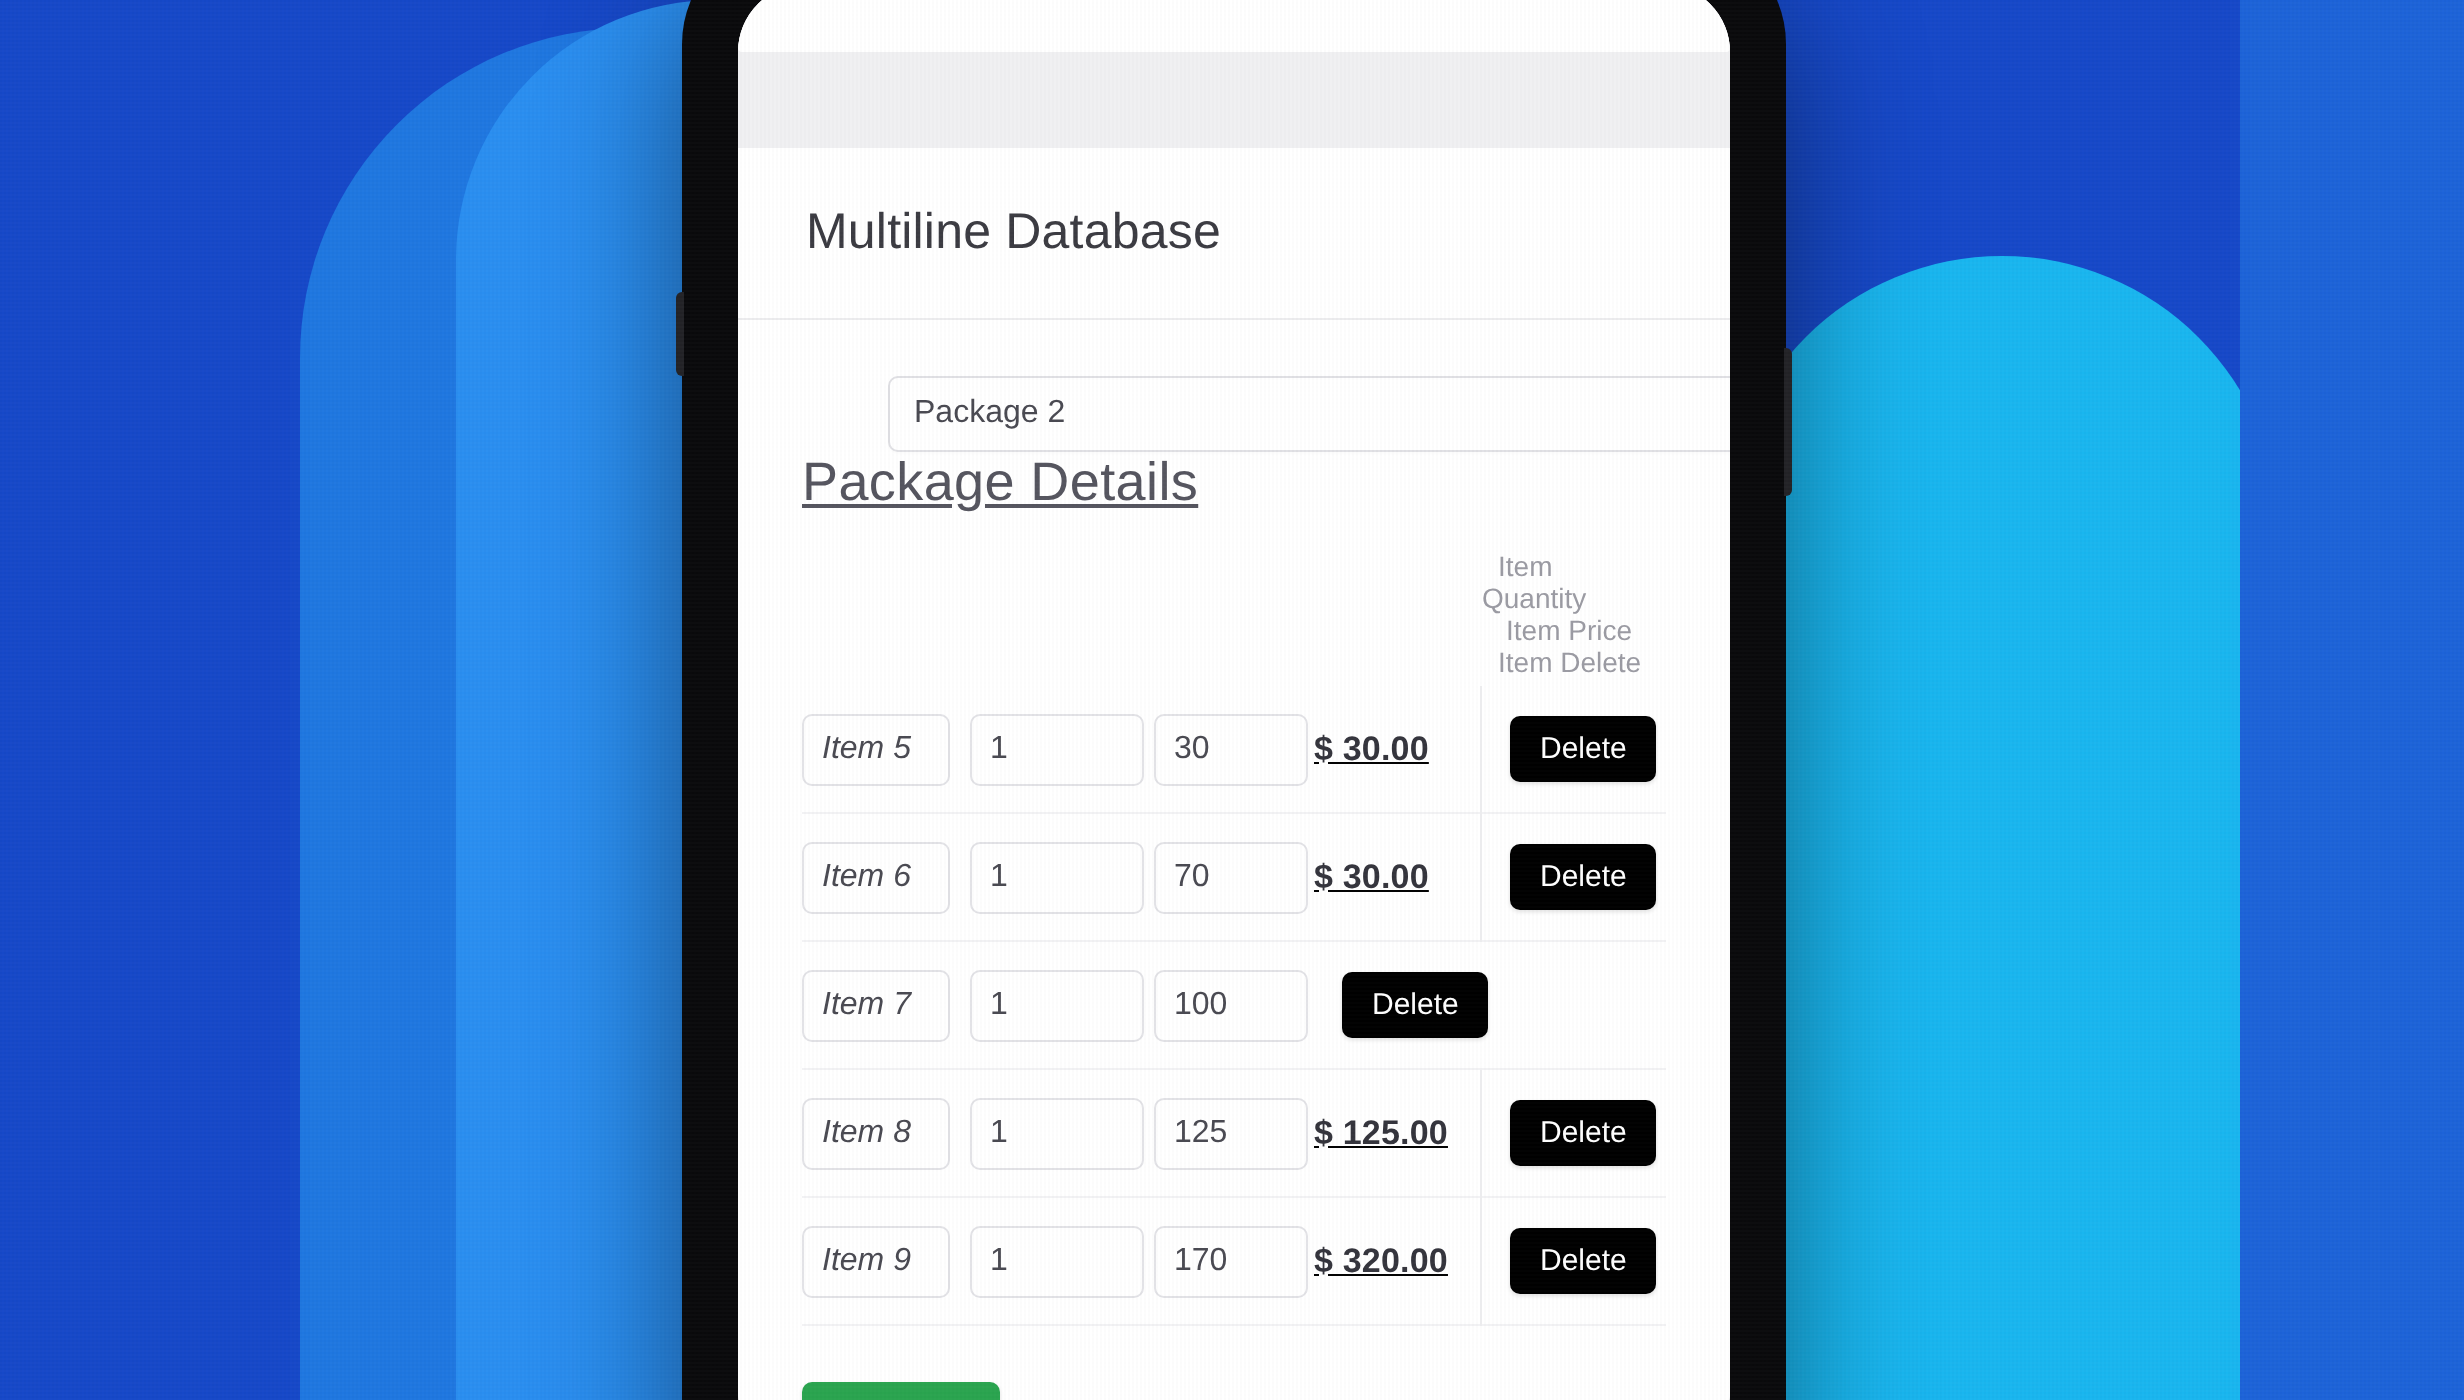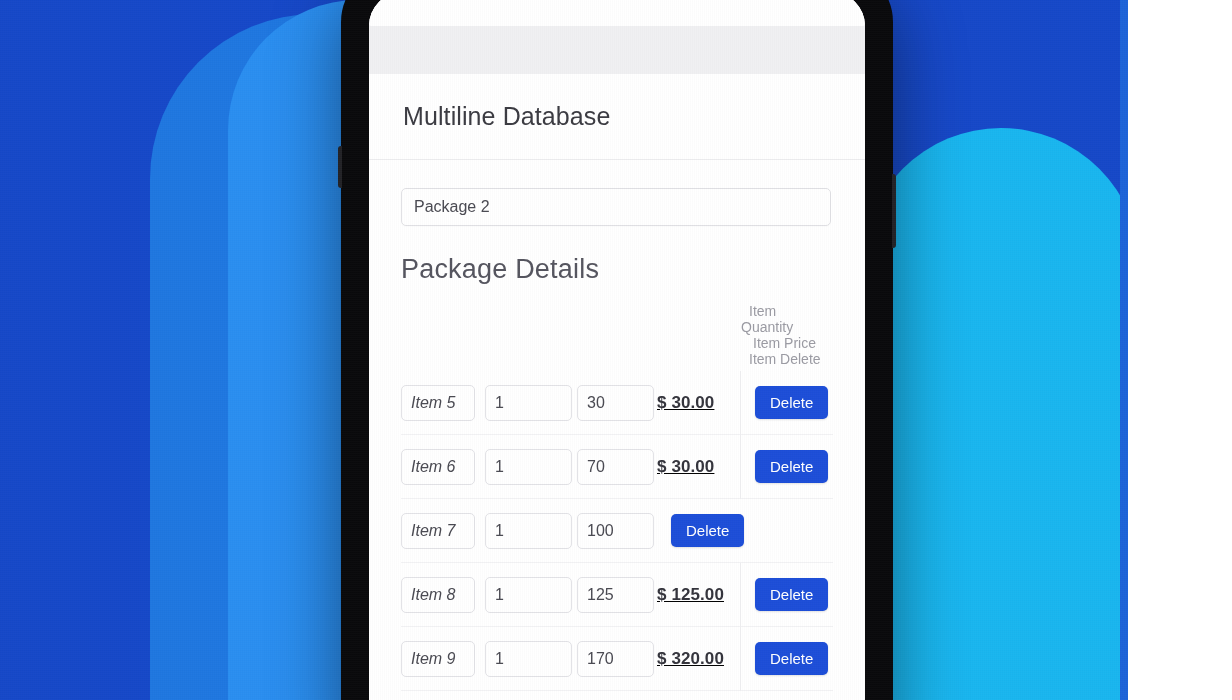--- a/index.html
+++ b/index.html
@@ -8,21 +8,21 @@
   html, body {
     width: 1232px;
     height: 700px;
     overflow: hidden;
     font-family: "Liberation Sans", sans-serif;
   }
 
   
   .stage {
     position: relative;
-    width: 1128px;
+    width: 1232px;
     height: 700px;
     background: #1648c8;
     overflow: hidden;
   }
   .bg-noise {
     position: absolute;
     inset: 0;
     opacity: .14;
     background-image:
       repeating-linear-gradient(0deg, rgba(255,255,255,.10) 0 1px, transparent 1px 2px),
@@ -167,28 +167,29 @@
     height: 38px;
     border: 1px solid #e0e0e4;
     border-radius: 5px;
     background: #fff;
     font-family: "Liberation Sans", sans-serif;
     font-size: 16px;
     color: #4a4a52;
     padding: 0 12px;
     outline: none;
     box-shadow: 0 1px 1px rgba(0,0,0,.015);
+    margin-left: 43px;
   }
 
   .section-title {
-    margin-top: 28px;
     font-size: 27px;
     font-weight: 400;
     color: #55555f;
     letter-spacing: .2px;
+    text-decoration: underline;
   }
 
   
   .tbl { margin-top: 18px; }
   .tbl-head {
     display: flex;
     align-items: flex-end;
     font-size: 14px;
     color: #9b9ba3;
     padding-bottom: 4px;
@@ -230,21 +231,21 @@
 
   .total-val {
     font-size: 17px;
     font-weight: bold;
     color: #34343c;
     letter-spacing: .1px;
     white-space: nowrap;
   }
 
   .btn-delete {
-    background: #1d4ed8;
+    background: #000000;
     color: #fff;
     border: none;
     border-radius: 5px;
     font-family: "Liberation Sans", sans-serif;
     font-size: 15px;
     padding: 8px 15px;
     cursor: pointer;
     box-shadow: 0 1px 2px rgba(0,0,0,.12);
   }
   .btn-add {

